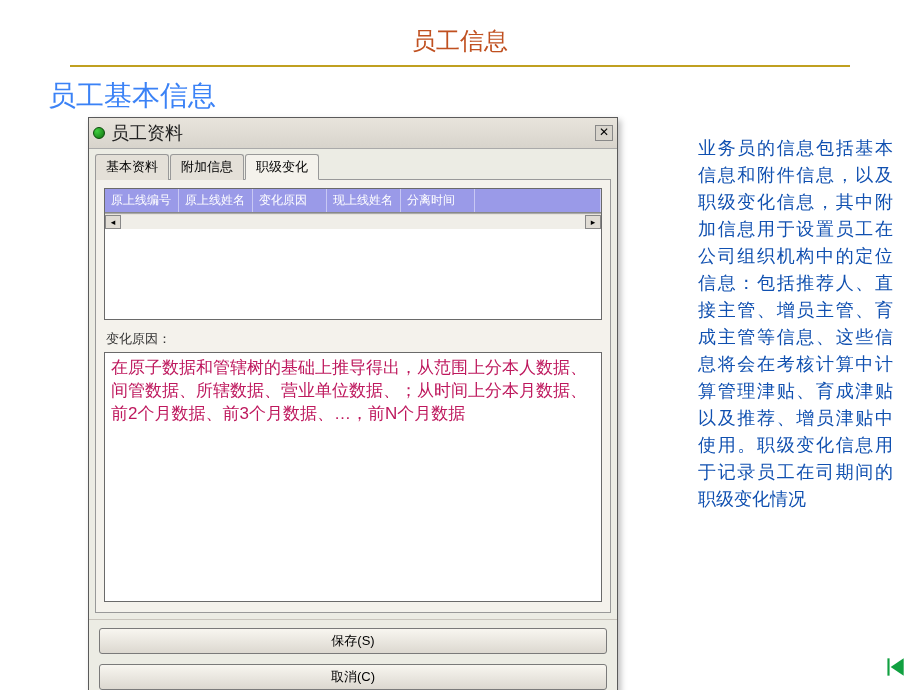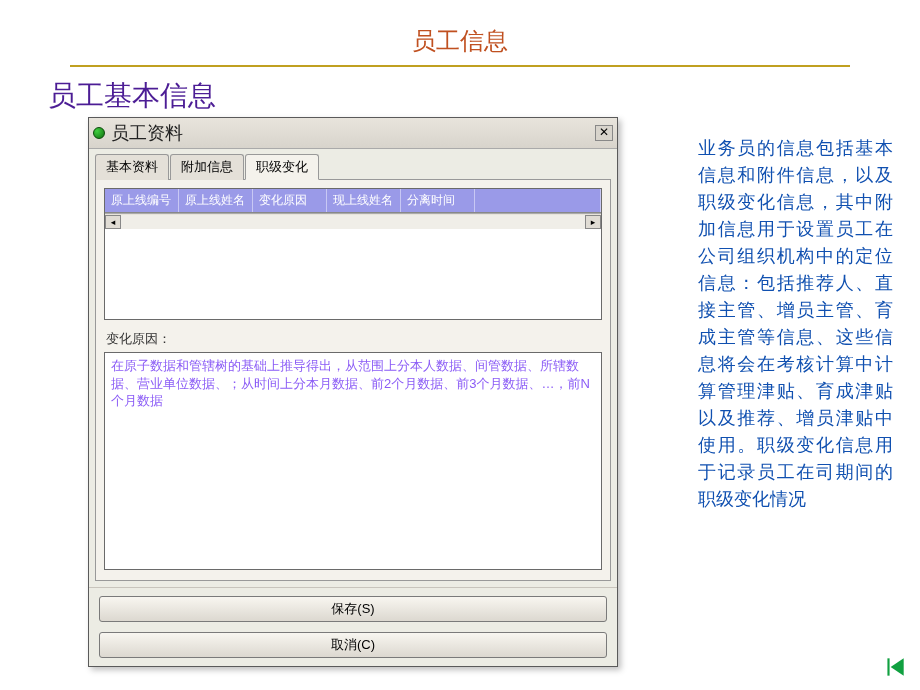--- a/index.html
+++ b/index.html
@@ -17,21 +17,21 @@
     font-size: 24px;
     padding: 25px 0 8px;
     font-weight: normal;
   }
   .title-underline {
     width: 780px;
     margin: 0 auto;
     border-bottom: 2px solid #c0a020;
   }
   .section-title {
-    color: #4c1d95;
+    color: #3b82f6;
     font-size: 28px;
     padding: 10px 0 0 48px;
     font-weight: normal;
   }
   .content-row {
     display: flex;
     padding: 2px 0 0 88px;
     gap: 80px;
   }
   
@@ -137,25 +137,25 @@
   .scroll-btn {
     width: 16px; height: 14px;
     background: #e0dcd4;
     border: 1px solid #888;
     font-size: 9px; text-align: center; line-height: 12px;
   }
   .scroll-track { flex: 1; height: 14px; background: #f0eee8; }
   .reason-box {
     border: 1px solid #6a6a6a;
     background: #fff;
-    height: 218px;
-    font-size: 13px;
+    height: 250px;
+    font-size: 17px;
     padding: 4px 6px;
     line-height: 1.35;
-    color: #8b5cf6;
+    color: #be185d;
     overflow: hidden;
     white-space: pre-wrap;
     word-break: break-all;
   }
   .button-bar {
     display: flex;
     justify-content: flex-end;
     gap: 10px;
     padding: 8px 10px;
     background: #ecece4;

